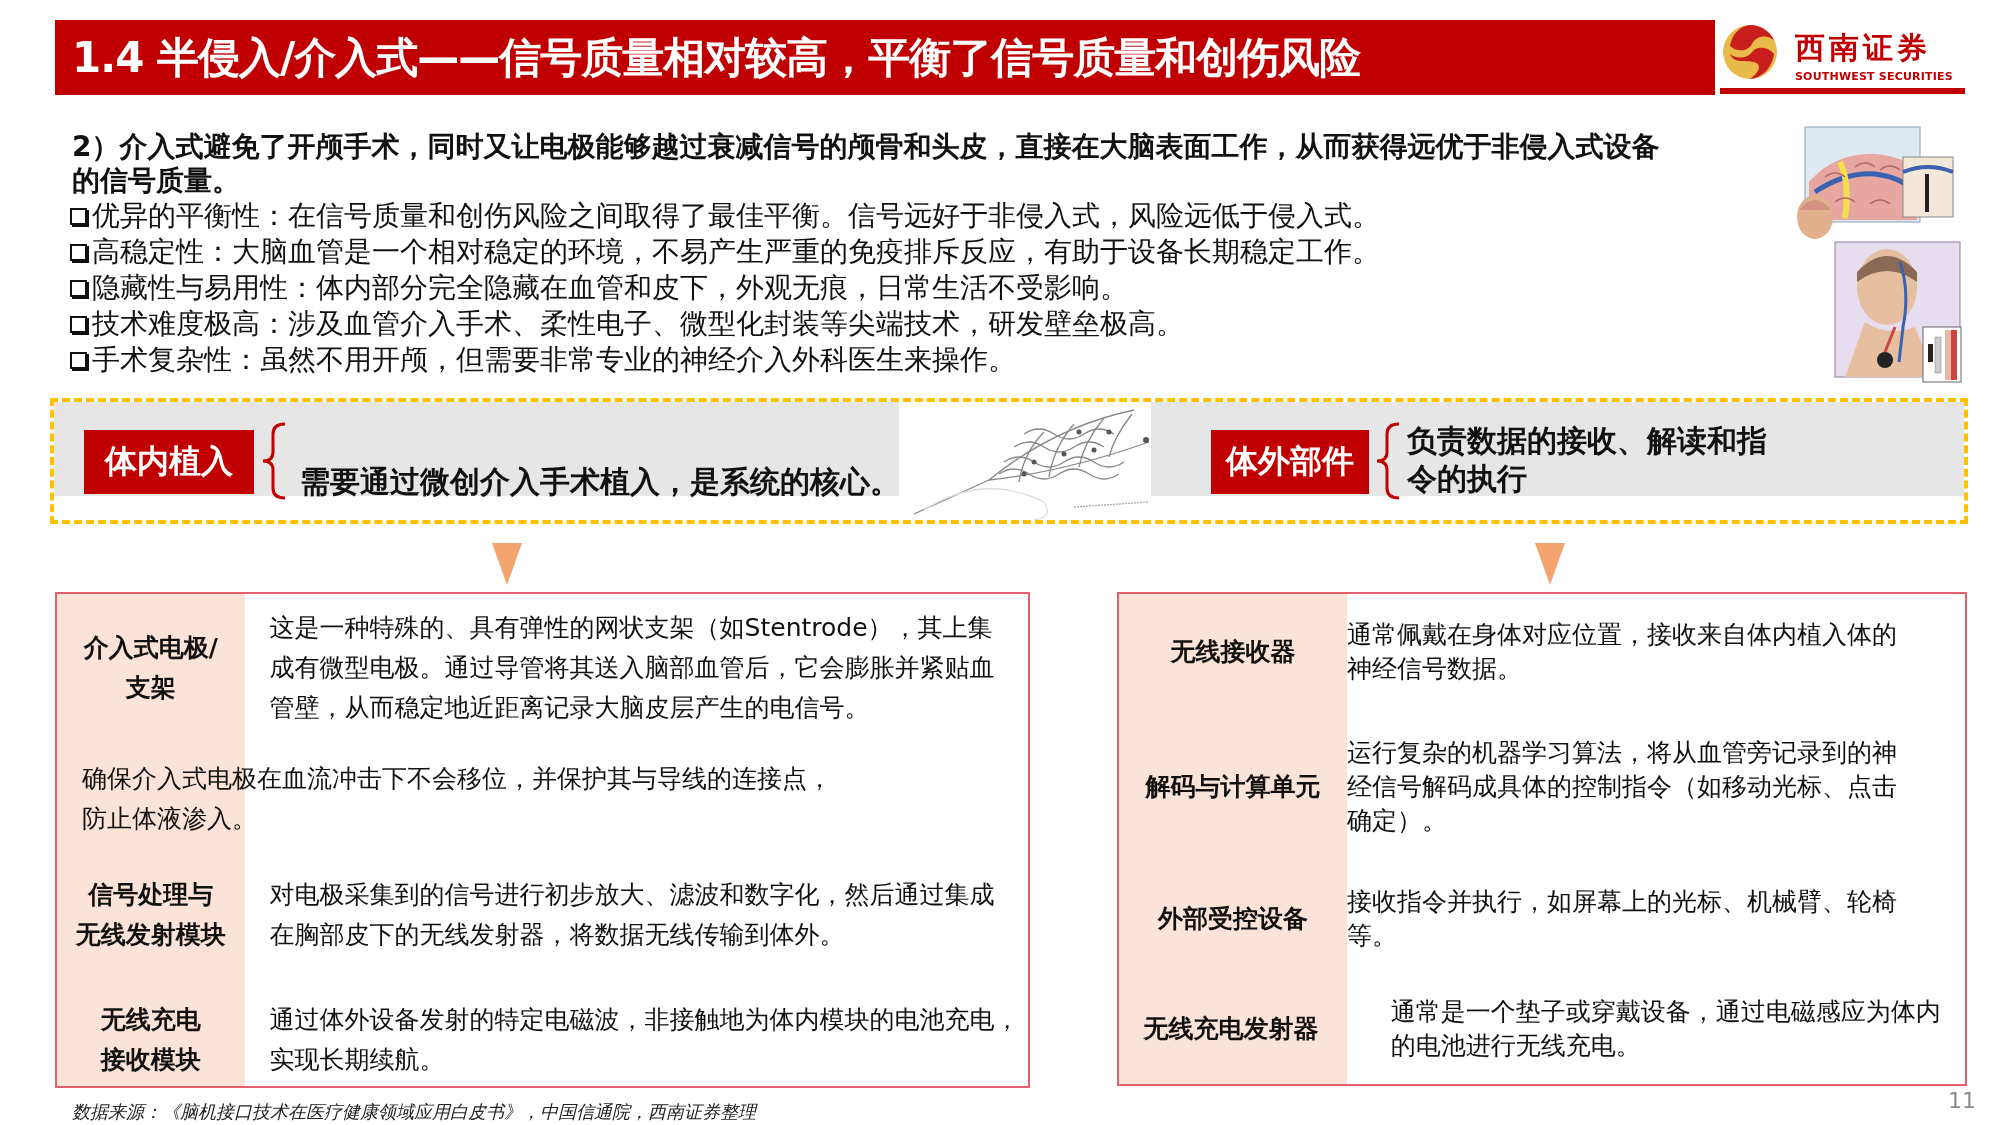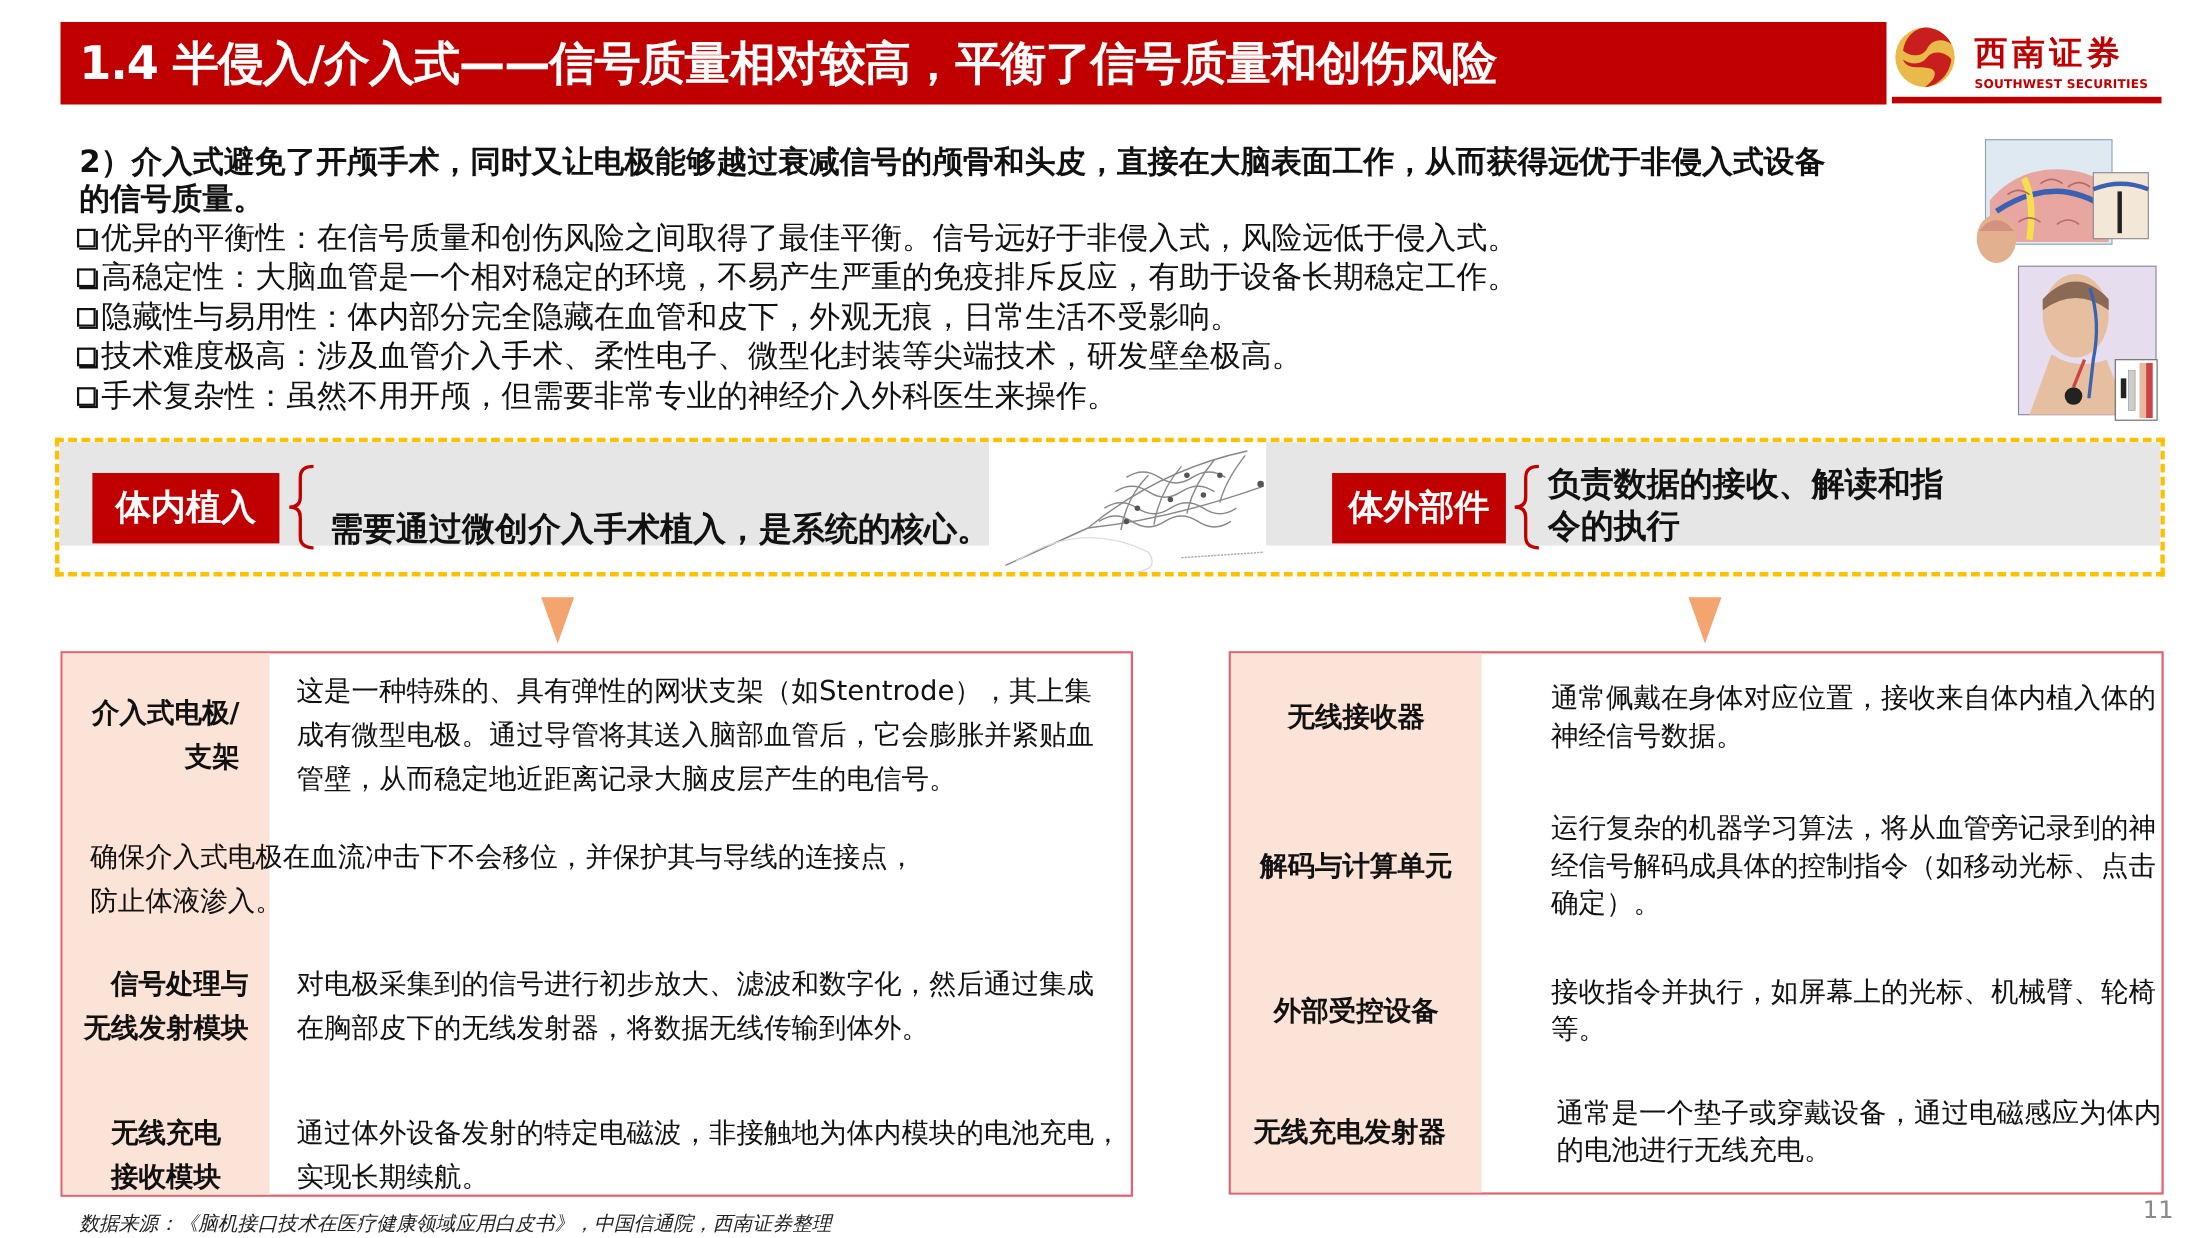--- a/index.html
+++ b/index.html
@@ -79,36 +79,36 @@
     border-top:42px solid #f4a46e;
   }
 
   
   .comp-table {
     border:2px solid #e4606d; box-sizing:border-box; background:#fff;
   }
   .label-col { position:absolute; left:0; top:0; bottom:0; background:#fbe3d7; }
   .row { position:absolute; left:0; right:0; display:flex; }
   .row-label {
-    display:flex; align-items:center; justify-content:center; text-align:right;
+    display:flex; align-items:center; justify-content:center; text-align:center;
     font-weight:bold; font-size:25px; line-height:40px; color:#111;
   }
   .row-desc {
     display:flex; align-items:center; font-size:25px; color:#111;
   }
 
   #left-table { left:55px; top:592px; width:975px; height:496px; }
   #left-table .label-col { width:188px; }
   #left-table .row-label { width:188px; }
   #left-table .row-desc { padding-left:25px; width:760px; line-height:40px; }
 
   #right-table { left:1117px; top:592px; width:850px; height:494px; }
   #right-table .label-col { width:228px; }
   #right-table .row-label { width:228px; }
-  #right-table .row-desc { padding-left:28px; width:585px; line-height:34px;justify-content:flex-end; }
+  #right-table .row-desc { width:585px; line-height:34px; }
 
   
   #source-note {
     left:72px; top:1100px; font-size:18px; font-style:italic; color:#222; white-space:nowrap;
   }
   #page-number {
     left:1948px; top:1088px; font-size:22px; color:#8a8a8a;
   }
 </style>
 </head>
@@ -266,21 +266,21 @@
         </div>
     </div>
     <div class="row-desc">
       <div>
           <div>对电极采集到的信号进行初步放大、滤波和数字化，然后通过集成</div>
           <div>在胸部皮下的无线发射器，将数据无线传输到体外。</div>
         </div>
     </div>
   </div>
 
-  <div class="row" style="top:400px; height:112px;">
+  <div class="row" style="top:390px; height:112px;">
     <div class="row-label">
       <div>
           <div>无线充电</div>
           <div>接收模块</div>
         </div>
     </div>
     <div class="row-desc">
       <div>
           <div>通过体外设备发射的特定电磁波，非接触地为体内模块的电池充电，</div>
           <div>实现长期续航。</div>

